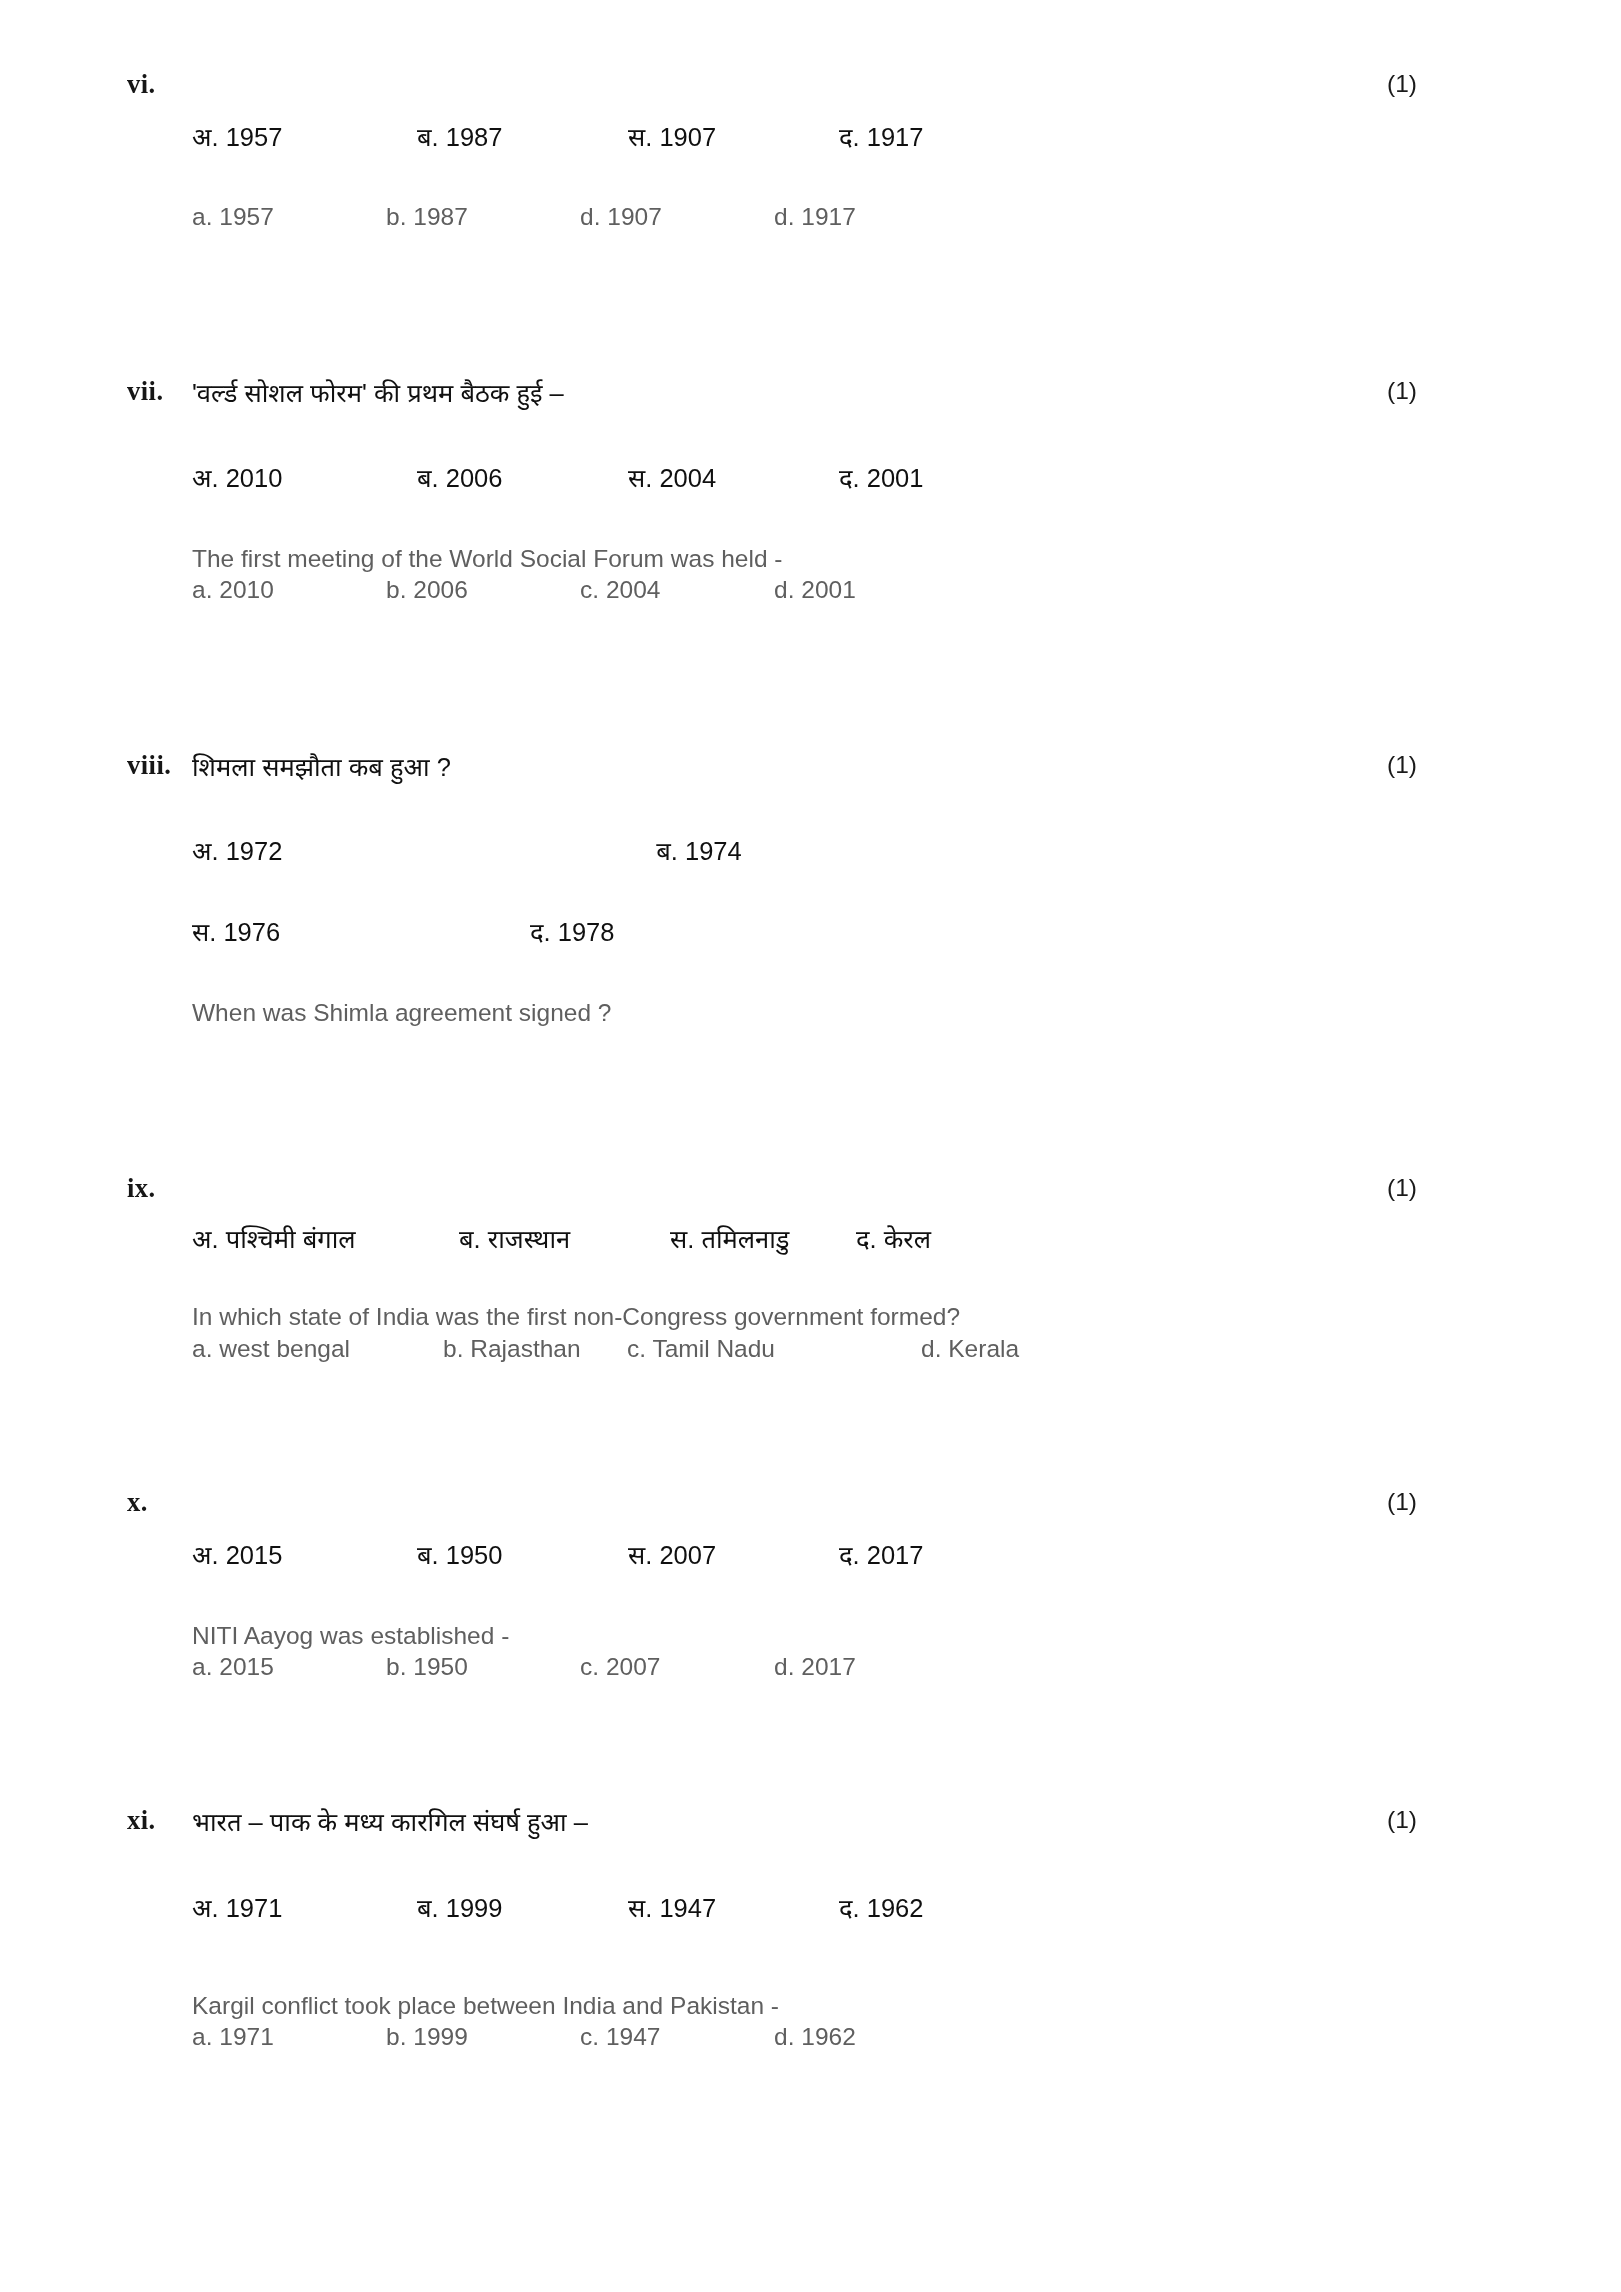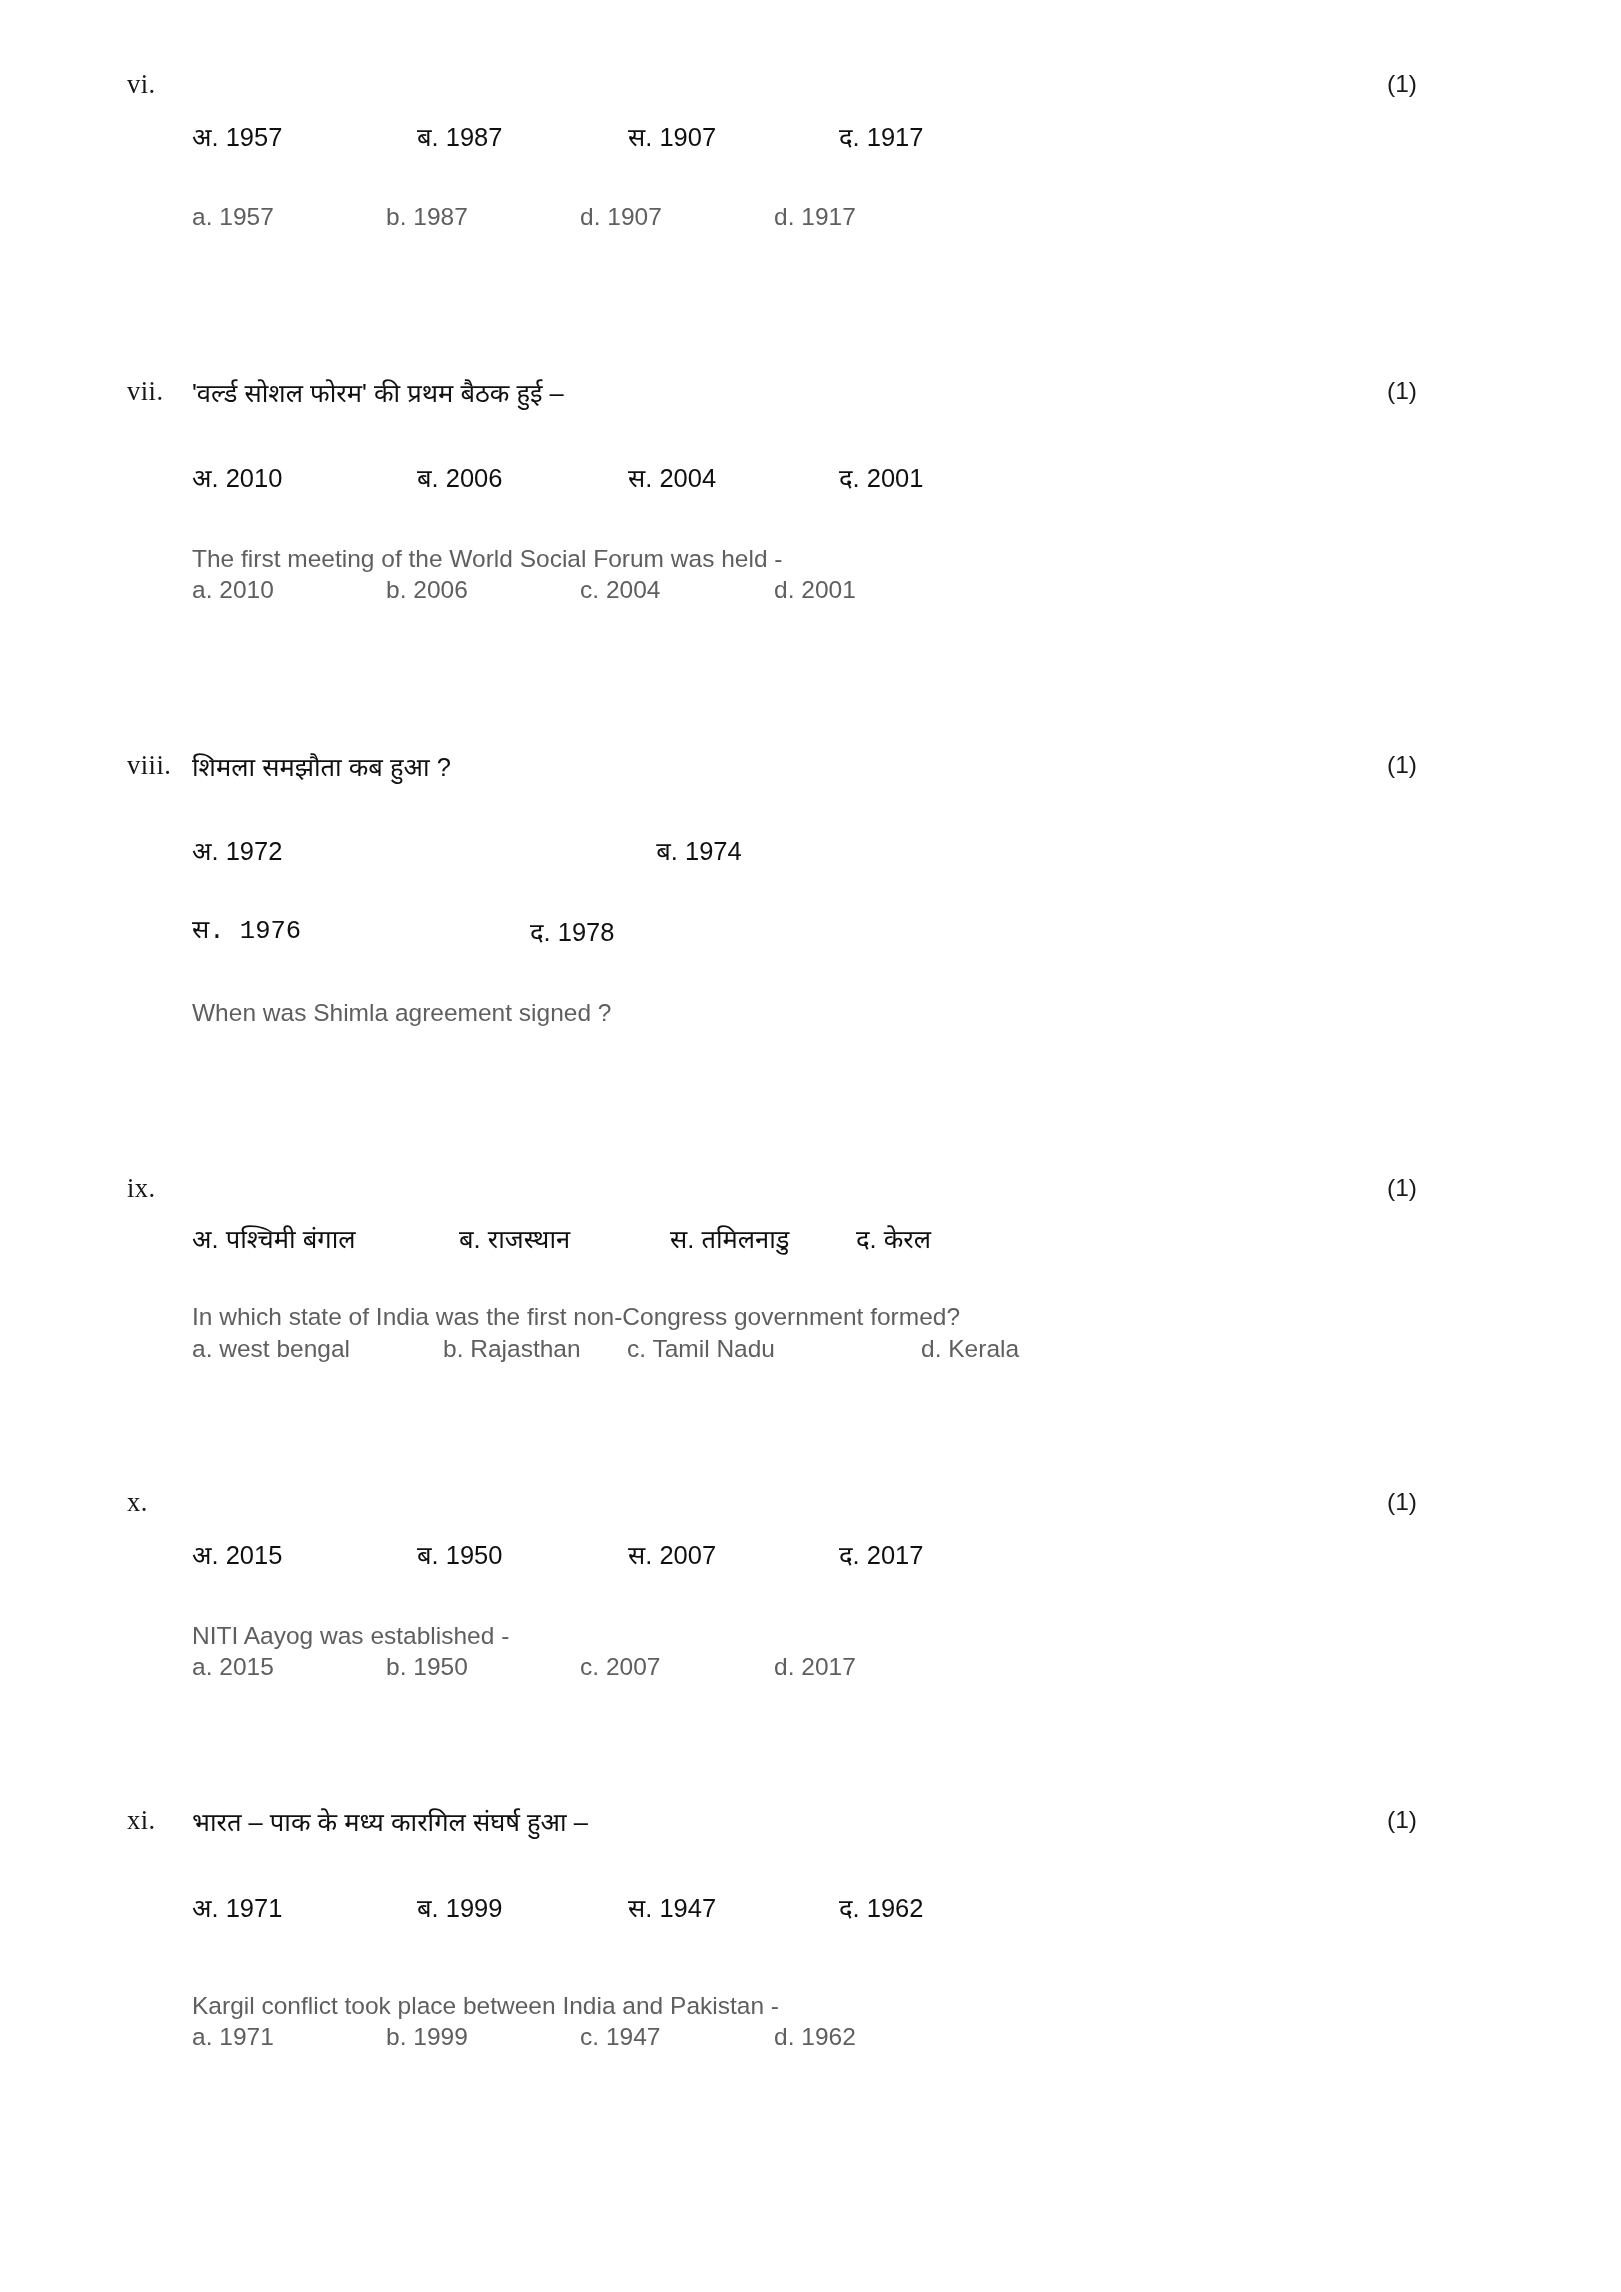--- a/index.html
+++ b/index.html
@@ -32,21 +32,21 @@
     padding-right: 255px;  
   }
 
   .q-num {
     position: absolute;
     left: 127px;
     top: 0;
     width: 59px;
     text-align: left;
     font-size: 26.5px;
-    font-weight: 400;
+    font-weight: 700;
     color: #161616;
     font-family: "Liberation Serif", "DejaVu Serif", serif;
     letter-spacing: 0.5px;
   }
 
   .q-marks {
     position: absolute;
     right: 204px;
     top: 1px;
     font-size: 24.5px;
@@ -108,21 +108,21 @@
         <div class="opt-row en"><span style="width: 194px;"><span>a.</span><span class="sp-1"> </span><span>2010</span></span><span style="width: 194px;"><span>b.</span><span class="sp-1"> </span><span>2006</span></span><span style="width: 194px;"><span>c.</span><span class="sp-1"> </span><span>2004</span></span><span style="width: 194px;"><span>d.</span><span class="sp-1"> </span><span>2001</span></span></div>
       </div>
       <div style="height: 145px;"></div>
       <div class="q">
         <div class="q-num">viii.</div>
         <div class="q-marks">(1)</div>
         <div class="hi hi-stem">शिमला समझौता कब हुआ ?</div>
         <div style="height: 49px;"></div>
         <div class="opt-row hi"><span style="width: 338px;"><span>अ.</span><span class="sp-1"> </span><span>1972</span></span><span style="width: 338px; text-align: center;"><span>ब.</span><span class="sp-1"> </span><span>1974</span></span></div>
         <div style="height: 47px;"></div>
-        <div class="opt-row hi"><span style="width: 338px; font-family: Liberation Mono, monospace;"><span>स.</span><span class="sp-1"> </span><span>1976</span></span><span style="width: 338px;"><span>द.</span><span class="sp-1"> </span><span>1978</span></span></div>
+        <div class="opt-row hi"><span style="width: 338px;"><span>स.</span><span class="sp-1"> </span><span>1976</span></span><span style="width: 338px;"><span>द.</span><span class="sp-1"> </span><span>1978</span></span></div>
         <div style="height: 47px;"></div>
         <div class="en">When was Shimla agreement signed ?</div>
       </div>
       <div style="height: 145px;"></div>
       <div class="q">
         <div class="q-num">ix.</div>
         <div class="q-marks">(1)</div>
         <div style="height: 49px;"></div>
         <div class="opt-row hi"><span style="width: 267px;"><span>अ.</span><span class="sp-1"> </span><span>पश्चिमी बंगाल</span></span><span style="width: 211px;"><span>ब.</span><span class="sp-1"> </span><span>राजस्थान</span></span><span style="width: 186px;"><span>स.</span><span class="sp-1"> </span><span>तमिलनाडु</span></span><span style="width: 176px;"><span>द.</span><span class="sp-1"> </span><span>केरल</span></span></div>
         <div style="height: 45px;"></div>

